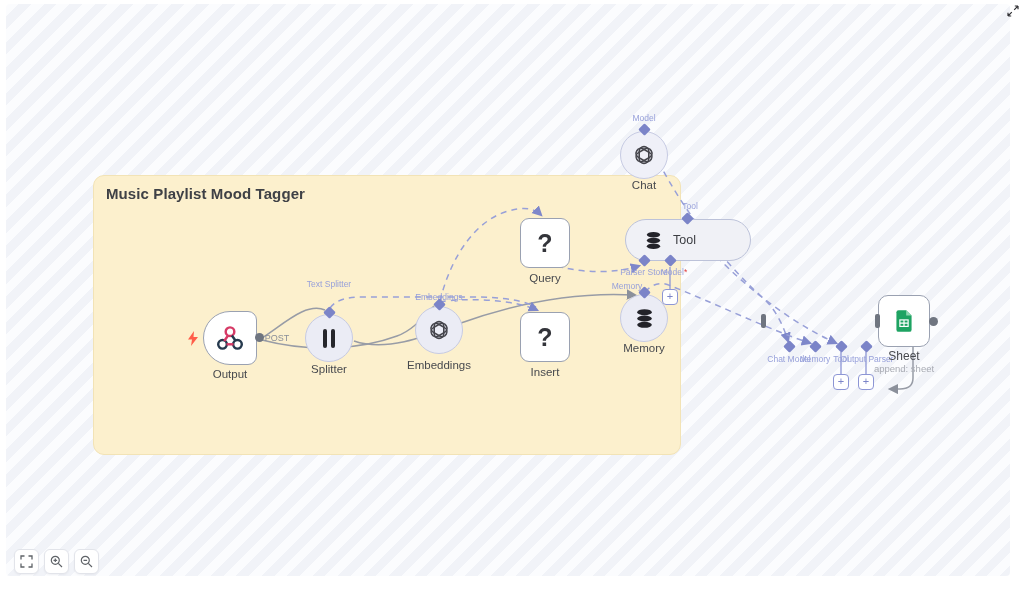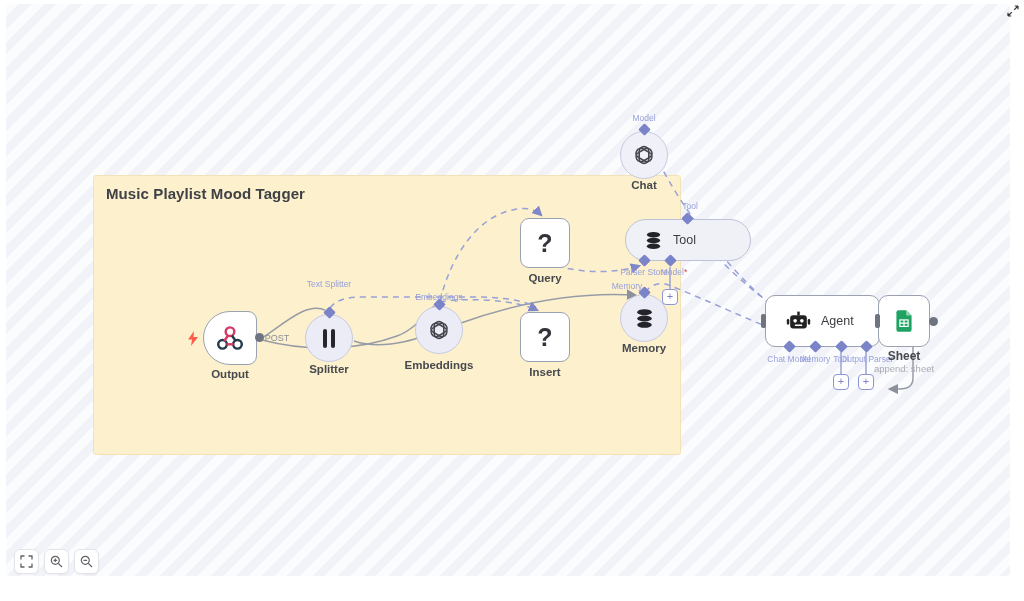--- a/index.html
+++ b/index.html
@@ -5,29 +5,29 @@
   * { margin:0; padding:0; box-sizing:border-box; }
   html,body { width:1024px; height:601px; background:#ffffff; font-family:"Liberation Sans", sans-serif; overflow:hidden; }
   #stage { position:relative; width:1024px; height:601px; background:#ffffff; }
   #canvas {
     position:absolute; left:6px; top:4px; width:1004px; height:572px;
     background:repeating-linear-gradient(135deg,#fbfcfe 0 9px,#f1f3f8 9px 18px);
     border-radius:4px; overflow:hidden;
   }
   .sticky {
     position:absolute; left:87px; top:171px; width:588px; height:280px;
-    background:#fcf0cd; border:1px solid #f2e3b6; border-radius:3px; z-index:1;
+    background:#fcf0cd; border:1px solid #f2e3b6; border-radius:11px; z-index:1;
   }
   .sticky h2 { font-size:15px; font-weight:bold; color:#3f4146; padding:9px 0 0 12px; letter-spacing:.1px; }
   #edges { position:absolute; left:0; top:0; width:1004px; height:572px; z-index:2; }
   .node { position:absolute; z-index:3; display:flex; align-items:center; justify-content:center; }
   .circle-node { width:48px; height:48px; border-radius:50%; background:#ebecf5; border:1.5px solid #c7cbe3; }
   .square-node { background:#ffffff; border:1.6px solid #9aa1b1; border-radius:9px; }
   .pill-node { background:#f0f1f6; border:1.5px solid #bcc2d9; border-radius:21px; }
-  .caption { position:absolute; z-index:3; font-size:11.5px; color:#47494e; text-align:center; white-space:nowrap; transform:translateX(-50%);font-weight:bold; }
+  .caption { position:absolute; z-index:3; font-size:11.5px; color:#47494e; text-align:center; white-space:nowrap; transform:translateX(-50%); }
   .subcaption { position:absolute; z-index:3; font-size:9.5px; color:#a8abb3; text-align:right; white-space:nowrap; transform:translateX(-50%); }
   .conn-label { position:absolute; z-index:3; font-size:8.5px; color:#97a0da; text-align:center; white-space:nowrap; transform:translateX(-50%); }
   .req { color:#e03c3c; }
   .diamond { position:absolute; z-index:4; width:9px; height:9px; background:#7b84c8; border-radius:1.5px; transform:rotate(45deg); }
   .port-circle { position:absolute; z-index:4; width:9px; height:9px; border-radius:50%; background:#6f7580; }
   .port-rect { position:absolute; z-index:4; width:5px; height:14px; border-radius:2px; background:#6f7580; }
   .plus-box { position:absolute; z-index:4; width:16px; height:16px; background:#fff; border:1.2px solid #8d96d5; border-radius:4px;
     color:#7b84c8; font-size:11px; line-height:13px; text-align:center; }
   .node-title { font-size:12.5px; color:#3b3d42; margin-left:9px; }
   .qmark { font-size:25px; font-weight:bold; color:#33343a; }
@@ -163,32 +163,20 @@
       <span class="node-title">Tool</span>
     </div>
     <div class="diamond" style="left:677px;top:210px"></div>
     <div class="conn-label" style="left:684px;top:197px">Tool</div>
     <div class="diamond" style="left:634px;top:252px"></div>
     <div class="diamond" style="left:660px;top:252px"></div>
     <div class="conn-label" style="left:638px;top:263px">Parser Store</div>
     <div class="conn-label" style="left:668px;top:263px"><span>Model</span><span class="req">*</span></div>
     <div class="plus-box" style="left:656px;top:285px">+</div>
 
-    <div class="node square-node" style="left:759px;top:291px;width:115px;height:52px;border-radius:10px;justify-content:flex-start;padding-left:19px">
-      <svg width="27" height="27" viewBox="0 0 24 24">
-        <rect x="10.9" y="3.2" width="2.2" height="3.4" fill="#222"></rect>
-        <rect x="4.6" y="6.4" width="14.8" height="11.8" rx="2.6" fill="#222"></rect>
-        <rect x="1.6" y="9.8" width="2.2" height="5" rx="1" fill="#222"></rect>
-        <rect x="20.2" y="9.8" width="2.2" height="5" rx="1" fill="#222"></rect>
-        <circle cx="9" cy="11.4" r="1.6" fill="#fff"></circle>
-        <circle cx="15" cy="11.4" r="1.6" fill="#fff"></circle>
-        <rect x="8.6" y="14.6" width="6.8" height="1.5" rx=".7" fill="#fff"></rect>
-      </svg>
-      <span class="node-title">Agent</span>
-    </div>
     <div class="port-rect" style="left:755px;top:310px"></div>
     <div class="diamond" style="left:779px;top:338px"></div>
     <div class="diamond" style="left:805px;top:338px"></div>
     <div class="diamond" style="left:831px;top:338px"></div>
     <div class="diamond" style="left:856px;top:338px"></div>
     <div class="conn-label" style="left:783px;top:350px">Chat Model</div>
     <div class="conn-label" style="left:809px;top:350px">Memory</div>
     <div class="conn-label" style="left:835px;top:350px">Tool</div>
     <div class="conn-label" style="left:861px;top:350px">Output Parser</div>
     <div class="plus-box" style="left:827px;top:370px">+</div>

